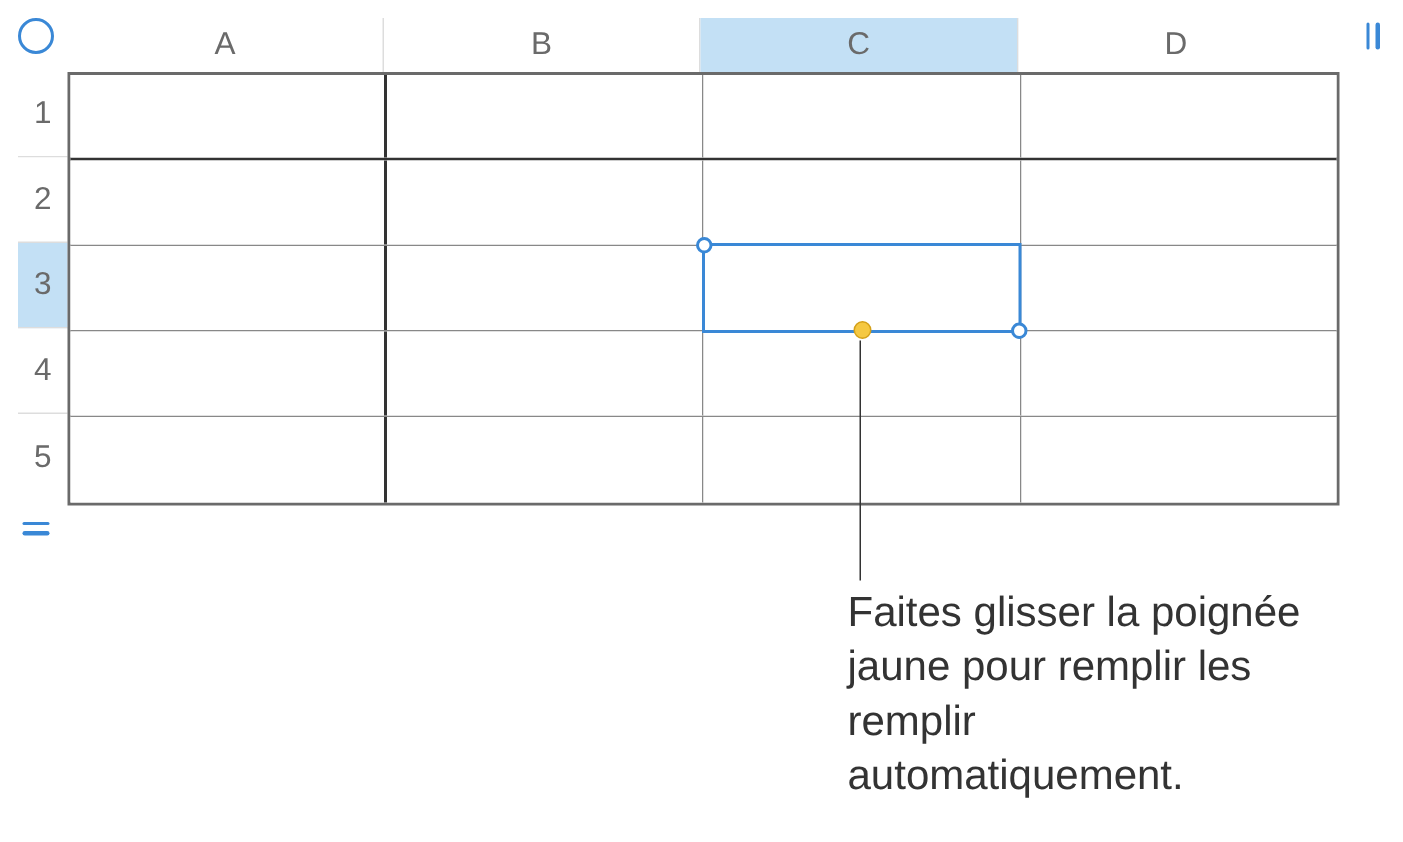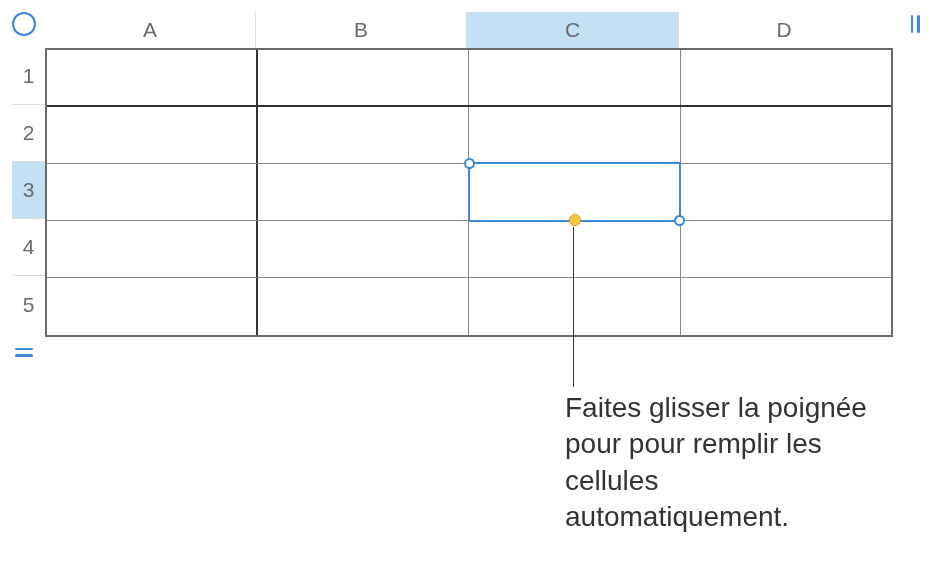--- a/index.html
+++ b/index.html
@@ -284,13 +284,13 @@
   </div>
 </div>
 
 <div class="cell-selection">
   <div class="selection-handle tl"></div>
   <div class="selection-handle br"></div>
   <div class="autofill-handle"></div>
 </div>
 
 <div class="callout-line"></div>
-<div class="callout-text">Faites glisser la poignée pour pour remplir les cellules automatiquement.</div>
+<div class="callout-text">Faites glisser la poignée jaune pour remplir les remplir automatiquement.</div>
 
 </body></html>

